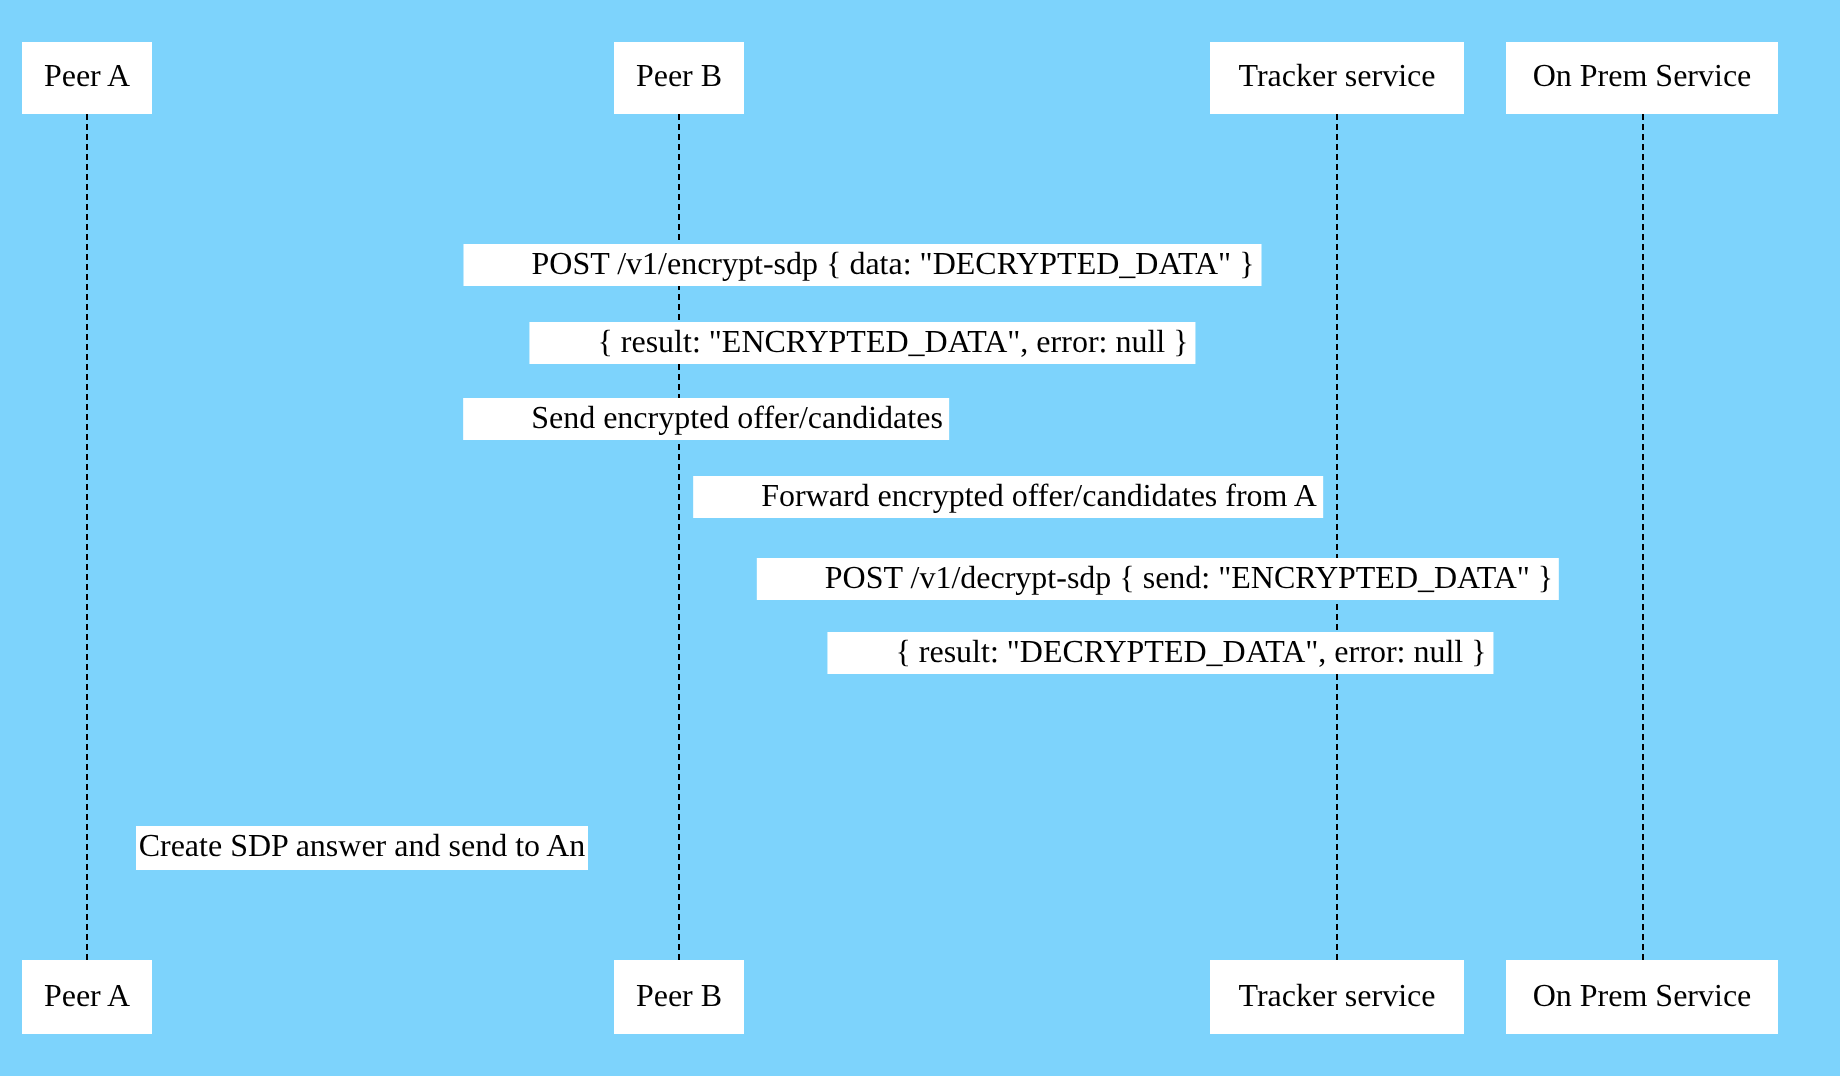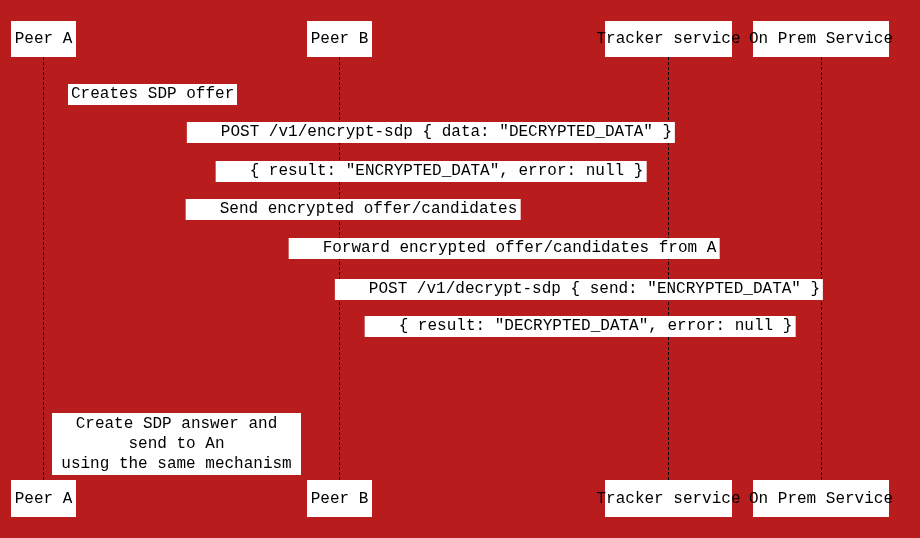--- a/index.html
+++ b/index.html
@@ -4,23 +4,23 @@
 <style>
   html, body {
     margin: 0;
     padding: 0;
     background: #000000;
   }
   .stage {
     position: relative;
     width: 920px;
     height: 538px;
-    background: #b91c1c;
+    background: #7dd3fc;
     overflow: hidden;
-    font-family: Liberation Mono, monospace;
+    font-family: Liberation Serif, serif;
   }
   .lifeline {
     position: absolute;
     top: 57px;
     height: 423px;
     width: 0;
     border-left: 1px dashed #000000; 
   }
   .actor {
     position: absolute;
@@ -63,31 +63,29 @@
   <div class="lifeline" style="left:43px"></div>
   <div class="lifeline" style="left:339px"></div>
   <div class="lifeline" style="left:668px"></div>
   <div class="lifeline" style="left:821px"></div>
 
   <div class="actor" style="left:11px;  top:21px; width:65px;  height:36px">Peer A</div>
   <div class="actor" style="left:307px; top:21px; width:65px;  height:36px">Peer B</div>
   <div class="actor" style="left:605px; top:21px; width:127px; height:36px">Tracker service</div>
   <div class="actor" style="left:753px; top:21px; width:136px; height:36px">On Prem Service</div>
 
-  <div class="msg" style="left:68px; top:84px">Creates SDP offer</div>
   <div class="msg centered" style="left:431px; top:122px">POST /v1/encrypt-sdp { data: "DECRYPTED_DATA" }</div>
   <div class="msg centered" style="left:431px; top:161px">{ result: "ENCRYPTED_DATA", error: null }</div>
   <div class="msg centered" style="left:504px; top:238px">Forward encrypted offer/candidates from A</div>
   <div class="msg centered" style="left:353px; top:199px">Send encrypted offer/candidates</div>
   <div class="msg centered" style="left:579px; top:279px">POST /v1/decrypt-sdp { send: "ENCRYPTED_DATA" }</div>
   <div class="msg centered" style="left:580px; top:316px">{ result: "DECRYPTED_DATA", error: null }</div>
 
-  <div class="note" style="left:52px; top:413px; width:249px">
+  <div class="note" style="left:68px; top:413px; width:226px">
     <div>Create SDP answer and send to An</div>
-    <div>using the same mechanism</div>
   </div>
 
   <div class="actor" style="left:11px;  top:480px; width:65px;  height:37px">Peer A</div>
   <div class="actor" style="left:307px; top:480px; width:65px;  height:37px">Peer B</div>
   <div class="actor" style="left:605px; top:480px; width:127px; height:37px">Tracker service</div>
   <div class="actor" style="left:753px; top:480px; width:136px; height:37px">On Prem Service</div>
 
 </div>
 
 </body></html>

